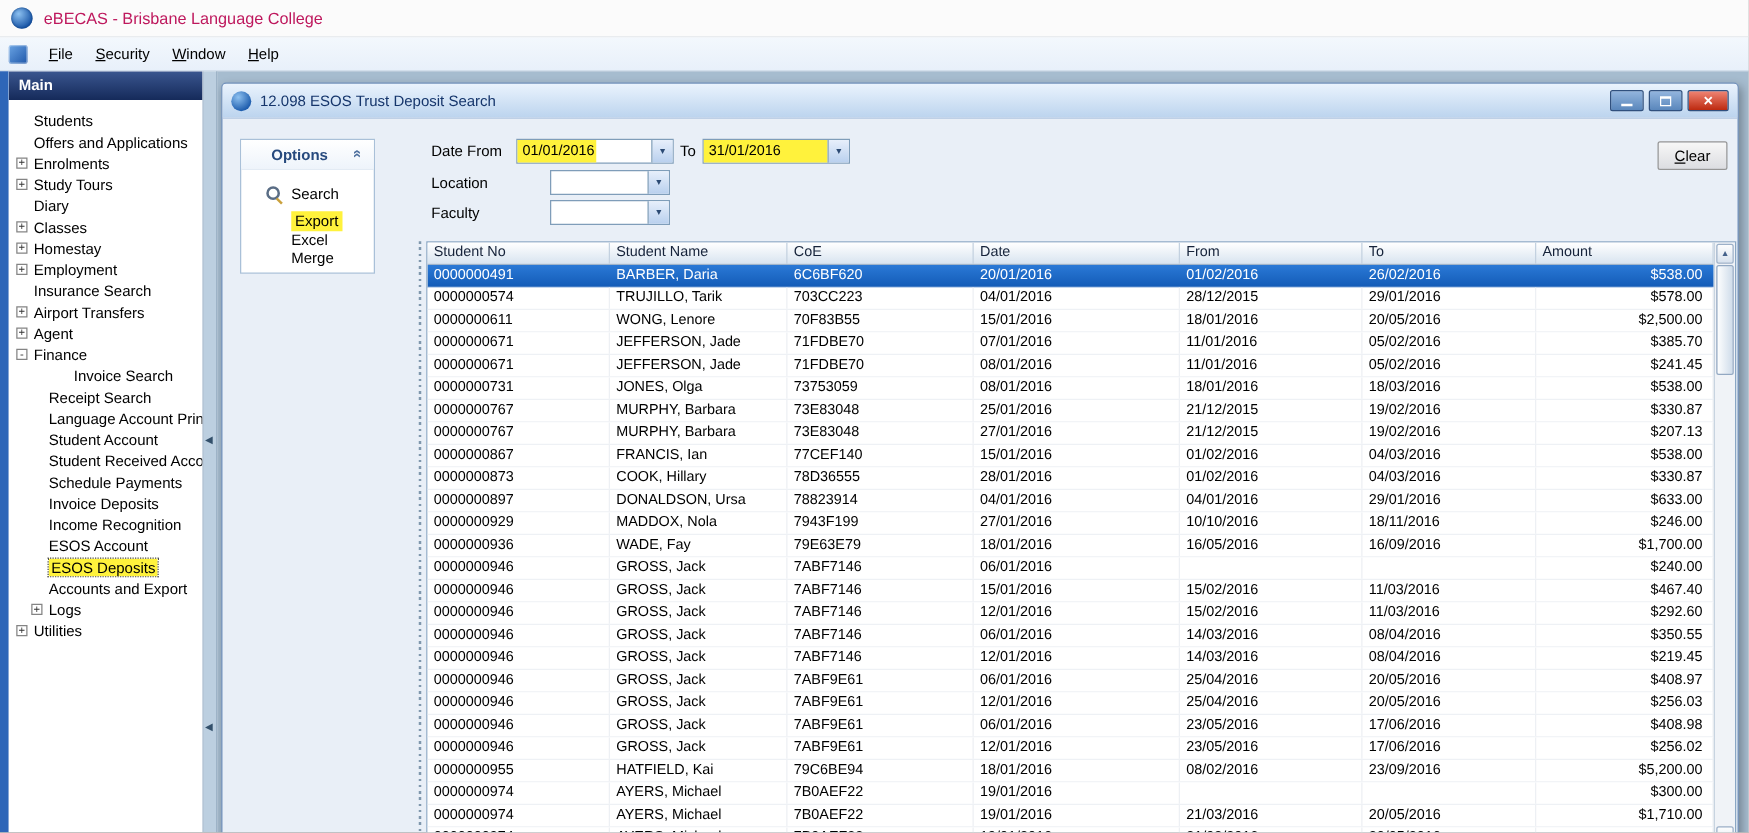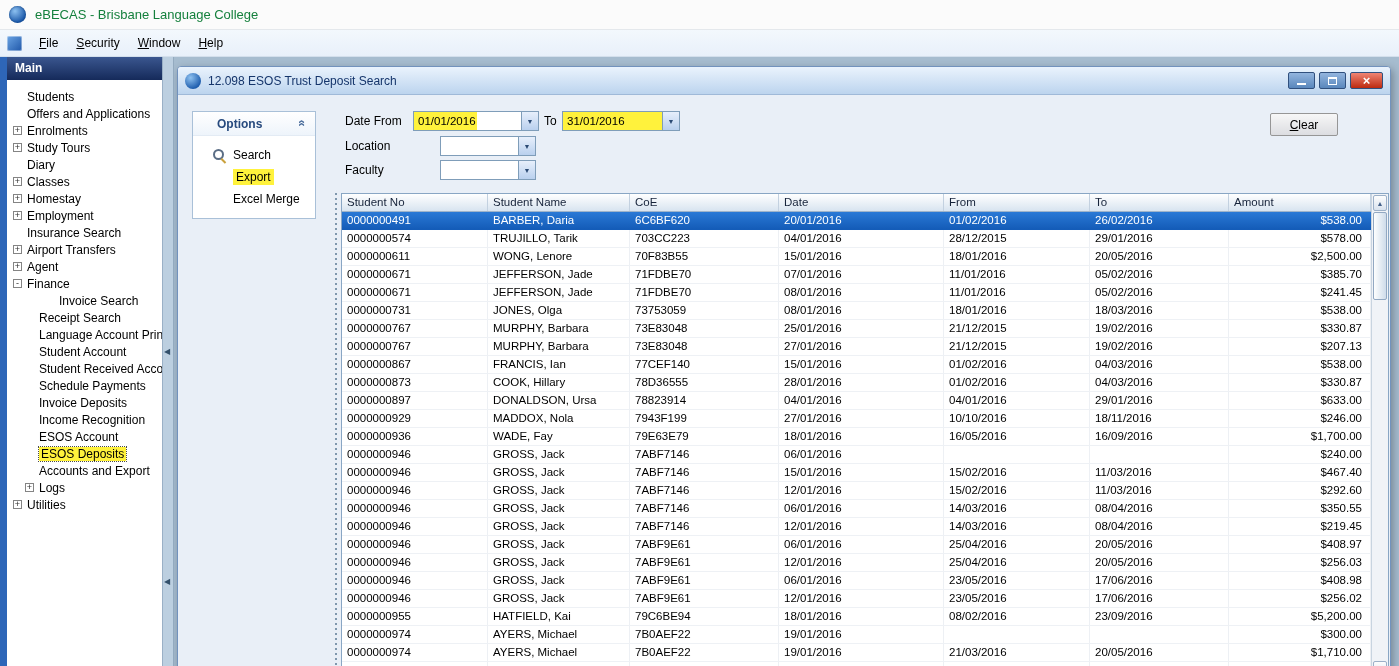--- a/index.html
+++ b/index.html
@@ -3,21 +3,21 @@
 <meta charset="utf-8">
 <style>
   * { margin:0; padding:0; box-sizing:border-box; }
   html,body { background:#888; }
   body { font-family:"Liberation Sans", sans-serif; }
   .screen { position:relative; width:1399px; height:666px; overflow:hidden; background:#fff; font-size:12px; color:#000; }
 
   
   .titlebar { height:30px; background:#fbfbfb; border-bottom:1px solid #e4e8ec; display:flex; align-items:center; padding-left:9px; gap:9px; }
   .app-icon { width:17px; height:17px; border-radius:50%; background:radial-gradient(circle at 35% 30%, #8cc0f0, #1a57a8 72%); box-shadow:inset 0 0 2px #0c3c7c; flex:none; }
-  .app-title { font-size:13px; color:#15803d; }
+  .app-title { font-size:13px; color:#be185d; }
 
   
   .menubar { height:27px; background:linear-gradient(#f3f8fd,#e8f0fa); border-bottom:1px solid #d3dfec; display:flex; align-items:center; padding-left:7px; }
   .menu-icon { width:15px; height:15px; margin-right:8px; border-radius:2px; background:linear-gradient(135deg,#6aa4e4,#1f57a9); box-shadow:inset 0 0 0 1px rgba(255,255,255,.4); flex:none; }
   .menu-item { display:inline-block; padding:4px 9px; font-size:12px; cursor:default; }
   .menu-item::first-letter { text-decoration:underline; }
 
   
   .mainrow { display:flex; height:609px; }
   .blue-strip { width:7px; background:#2e66b8; flex:none; }
@@ -49,21 +49,21 @@
   .win-title { color:#15356b; font-size:12px; }
   .win-buttons { margin-left:auto; display:flex; gap:4px; }
   .wbtn { width:27px; height:17px; border:1px solid #30507e; border-radius:2px; display:flex; align-items:center; justify-content:center; background:linear-gradient(#93b5de,#5a87bc); cursor:default; }
   .wbtn .bar { width:9px; height:2px; background:#fff; margin-top:6px; }
   .wbtn .box { width:9px; height:8px; border:1px solid #fff; border-top-width:2px; }
   .wbtn.close { width:33px; background:linear-gradient(#ef8473,#bd2a10); }
   .wbtn.close::before { content:"\00D7"; color:#fff; font-size:13px; font-weight:bold; line-height:1; }
   .win-body { position:absolute; left:0; right:0; top:28px; bottom:0; }
 
   
-  .panel { position:absolute; width:124px; background:#fff; border:1px solid #a9c0d8; }
+  .panel { position:absolute; width:108px; background:#fff; border:1px solid #a9c0d8; }
   .panel.options { left:14px; top:16px; height:108px; }
   .panel.view { left:14px; top:142px; height:102px; }
   .panel-header { height:24px; display:flex; align-items:center; padding-left:24px; font-weight:bold; color:#274a7e; font-size:12px; border-bottom:1px solid #e3ebf4; background:linear-gradient(#ffffff,#eef4fb); position:relative; }
   .panel-chevron { position:absolute; right:9px; top:4px; color:#4d6f9d; font-size:12px; transform:rotate(90deg); }
   .panel-chevron::before { content:"\00AB"; }
   .panel-list { padding-top:8px; }
   .panel-item { height:22px; display:flex; align-items:center; padding-left:40px; position:relative; font-size:12px; cursor:default; }
   .hl-label { background:#fff23c; padding:1px 3px; }
   .mag { position:absolute; left:20px; top:5px; width:13px; height:13px; }
   .mag::before { content:""; position:absolute; left:0; top:0; width:7px; height:7px; border:2px solid #5a6d85; border-radius:50%; }
@@ -77,21 +77,21 @@
   .lbl-faculty { left:167px; top:68px; }
   .combo { position:absolute; height:20px; border:1px solid #7f9db9; background:#fff; display:flex; }
   .combo .val { flex:1; padding:3px 4px 0 4px; font-size:11.5px; overflow:hidden; white-space:nowrap; }
   .combo.yellow .val { background:#fff23c; }
   .combo .drop { width:17px; border-left:1px solid #7f9db9; background:linear-gradient(#e7effb,#b9d0ee); display:flex; align-items:center; justify-content:center; }
   .combo .drop::before { content:"\25BC"; font-size:7px; color:#2b4a74; }
   .combo.from { left:235px; top:16px; width:126px;gap:44px; }
   .combo.to { left:384px; top:16px; width:118px; }
   .combo.location { left:262px; top:41px; width:96px; }
   .combo.faculty { left:262px; top:65px; width:96px; }
-  .clear-btn { position:absolute; left:1092px; top:18px; width:68px; height:23px; background:linear-gradient(#f7f7f7,#dcdde1); border:1px solid #969696; border-radius:2px; display:flex; align-items:center; justify-content:center; font-size:12px; cursor:default; }
+  .clear-btn { position:absolute; left:1148px; top:18px; width:56px; height:23px; background:linear-gradient(#f7f7f7,#dcdde1); border:1px solid #969696; border-radius:2px; display:flex; align-items:center; justify-content:center; font-size:12px; cursor:default; }
   .clear-btn span { display:block; }
   .clear-btn span::first-letter { text-decoration:underline; }
 
   
   .vsplit { position:absolute; left:156px; top:98px; width:4px; height:486px;
     background-image:repeating-linear-gradient(to bottom,#7f97ad 0 2px, transparent 2px 5px);
     background-size:2px 100%; background-repeat:no-repeat; background-position:center top; }
 
   
   .grid { position:absolute; left:163px; top:98px; width:1048px; height:486px; background:#fff; border:1px solid #89a6c4; display:flex; overflow:hidden; }

